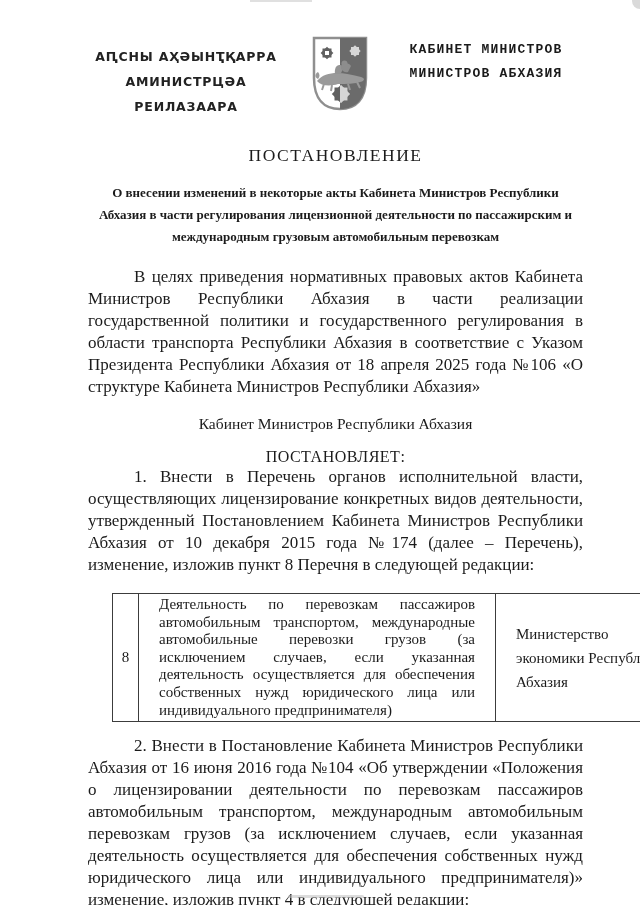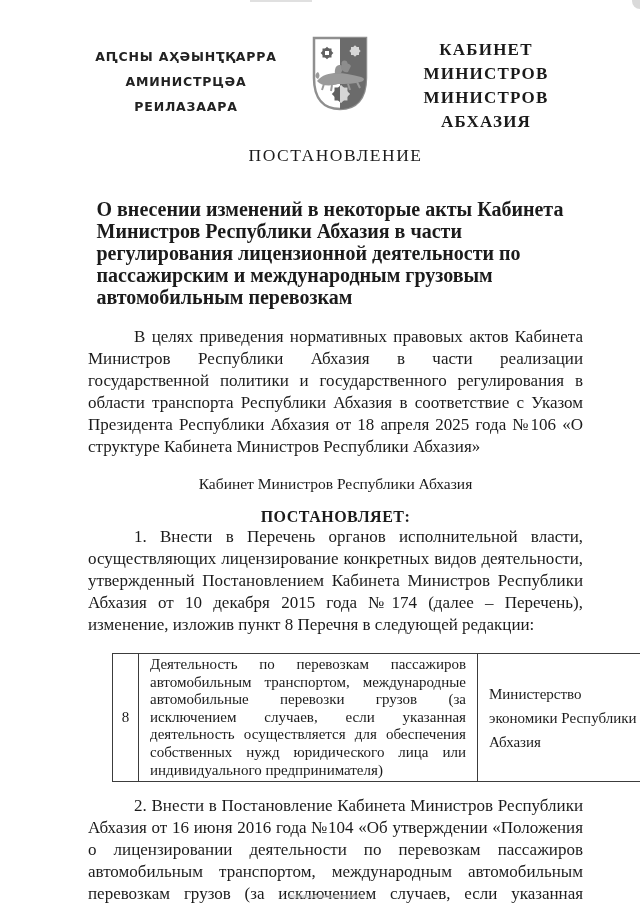--- a/index.html
+++ b/index.html
@@ -28,68 +28,68 @@
     padding-left:34px;
   }
   .lh-left{
     position:absolute; left:72px; top:10px; width:228px;
     font-family:"DejaVu Sans", sans-serif;
     font-weight:bold; font-size:12.5px; line-height:25px;
     letter-spacing:0.8px; text-align:center; color:#222;
   }
   .lh-right{
     position:absolute; left:388px; top:4px; width:196px;
-    font-family:Liberation Serif, serif;
-    font-weight:bold; font-size:17px; line-height:24px;
+    font-family:Liberation Mono, monospace;
+    font-weight:bold; font-size:13px; line-height:24px;
     letter-spacing:1.2px; text-align:center; color:#1a1a1a;
   }
   .emblem{
     position:absolute; left:308px; top:0; width:64px; height:80px;
   }
   
   .title{
     margin-top:27px;
     text-align:center;
     font-weight:normal; font-size:17.5px; letter-spacing:1.5px;
   }
   .subject{
-    margin:32px auto 0 auto;
+    margin:16px auto 0 auto;
     width:478px;
-    text-align:left;
-    font-weight:bold; font-size:20px; line-height:22px;
+    text-align:center;
+    font-weight:bold; font-size:13px; line-height:22px;
   }
   .para{
     margin-top:0;
     font-size:17px; line-height:22px;
     text-align:justify;
     text-indent:46px;
   }
   .preamble{margin-top:18px;}
   .authority{
     margin-top:16px; text-align:center;
     font-weight:normal; font-size:15.5px;
   }
   .resolves{
     margin-top:15px; text-align:center;
-    font-weight:bold; font-size:16px; letter-spacing:0.5px;
+    font-weight:normal; font-size:16px; letter-spacing:0.5px;
   }
   .item1{}
   .item2{margin-top:13px;}
   
   .license-table{
     margin:12px 0 0 24px;
     border-collapse:collapse;
     width:487px;
     table-layout:fixed;
     font-size:15px; line-height:17.6px;
   }
   .license-table td{
     border:1.4px solid #3c3c3c;
     vertical-align:middle;
-    padding:2px 11px;
+    padding:2px 20px;
   }
   td.cell-num{width:23px; text-align:center; padding:2px 1px;}
   td.cell-activity{width:316px; text-align:justify;}
   td.cell-authority{width:148px; text-align:left; line-height:24px;}
   
   .smudge-bottom{
     position:absolute; left:288px; top:895px; width:76px; height:3px;
     background:#bfbfbf; opacity:.55; border-radius:2px;
   }
   .smudge-top{

